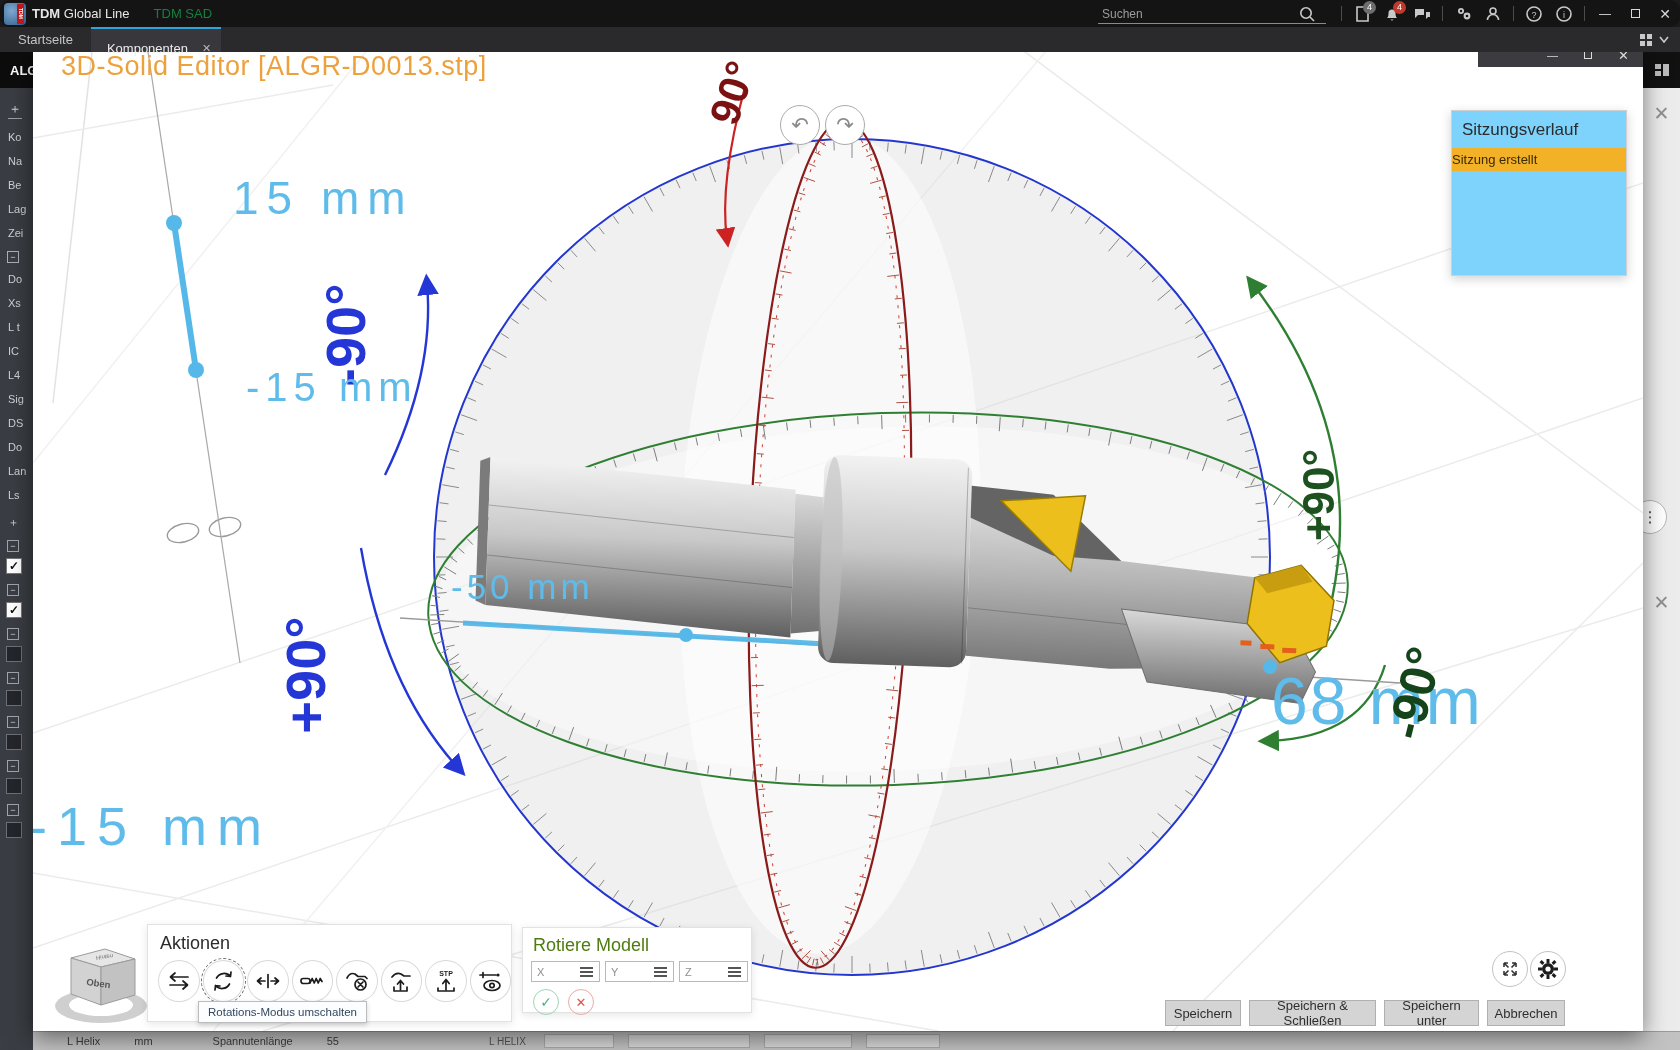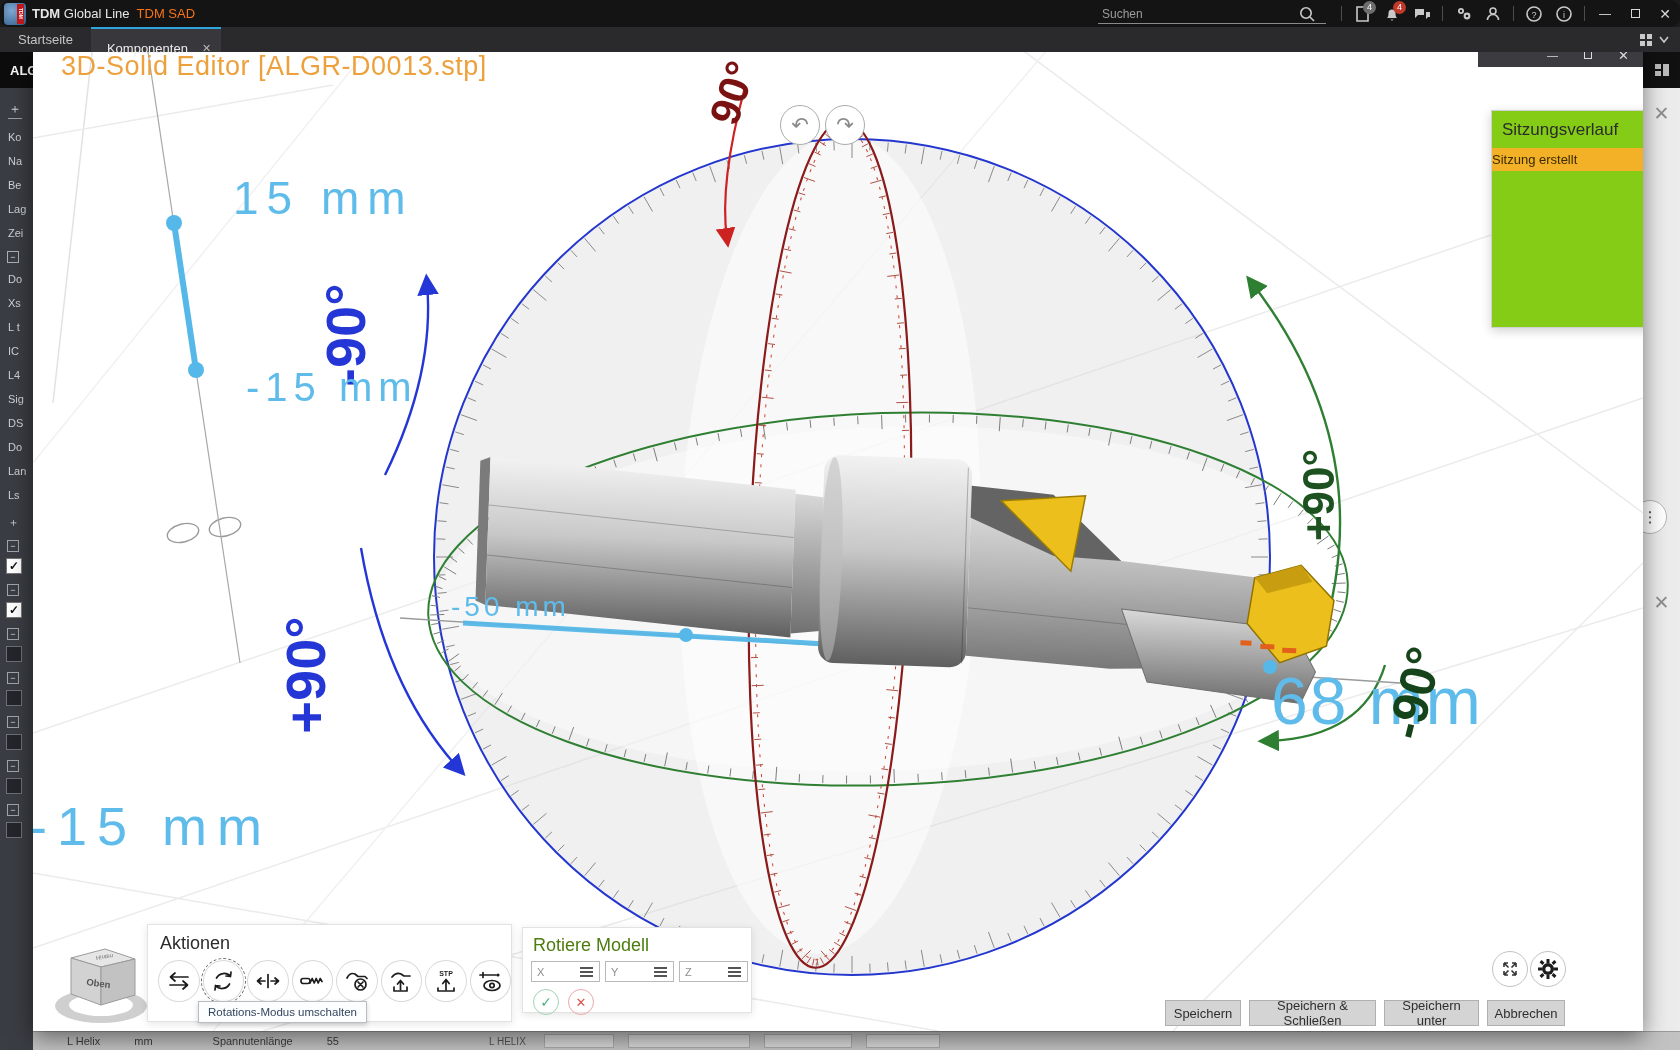--- a/index.html
+++ b/index.html
@@ -7,21 +7,21 @@
   *{box-sizing:border-box;}
 
   
   #topbar{position:absolute;left:0;top:0;width:1680px;height:27px;background:#141415;
     display:flex;align-items:center;color:#e6e6e6;font-size:13px;z-index:40;border-radius:10px;}
   #app-logo{width:22px;height:22px;margin:0 6px 0 4px;border-radius:4px;position:relative;overflow:hidden;
     background:radial-gradient(circle at 35% 35%,#7fa8d0,#2c5b8a);}
   #app-logo .bar{position:absolute;right:2px;top:1px;width:7px;height:20px;background:#c01818;
     color:#fff;font-size:5px;font-weight:bold;writing-mode:vertical-rl;text-align:center;line-height:7px;}
   #brand b{font-weight:bold;}
-  #menu-sad{margin-left:7px;color:#f97316;}
+  #menu-sad{margin-left:24px;color:#15803d;}
   #topbar-right{margin-left:auto;display:flex;align-items:center;height:100%;}
   #search-box{display:flex;align-items:flex-end;border-bottom:1px solid #8a8a8a;width:228px;height:20px;margin-right:10px;}
   #search-input{background:transparent;border:none;outline:none;color:#ddd;font-size:12px;width:200px;padding:0 0 2px 4px;}
   #search-input::placeholder{color:#9c9c9c;}
   .tb-sep{width:1px;height:15px;background:#4c4c4c;margin:0 5px;}
   .tb-icon{position:relative;width:30px;height:27px;display:flex;align-items:center;justify-content:center;cursor:pointer;}
   .tb-icon svg{stroke:#c9c9c9;fill:none;stroke-width:1.6;}
   .badge{position:absolute;top:1px;right:1px;min-width:13px;height:13px;border-radius:7px;background:#6d6d6d;
     color:#fff;font-size:9px;line-height:13px;text-align:center;padding:0 2px;}
   .badge.red{background:#c0392b;}
@@ -81,34 +81,34 @@
   #viewport-svg{position:absolute;left:0;top:0;z-index:1;}
 
   
   .mlabel{position:absolute;color:#5fbcea;white-space:nowrap;z-index:2;}
   .vlabel{position:absolute;white-space:nowrap;z-index:2;font-weight:bold;}
   #lbl-ytop{left:200px;top:128px;font-size:46px;letter-spacing:8px;}
   #lbl-rotxneg{left:312px;top:292px;color:#2437d6;font-size:56px;transform:translate(-50%,-50%) rotate(-90deg);}
   #lbl-yaxisneg{left:213px;top:322px;font-size:40px;letter-spacing:6px;}
   #lbl-rotxpos{left:272px;top:632px;color:#2437d6;font-size:56px;transform:translate(-50%,-50%) rotate(-90deg);}
   #lbl-floor{left:-4px;top:752px;font-size:54px;letter-spacing:10px;}
-  #lbl-axleft{left:418px;top:548px;font-size:28px;letter-spacing:4px;z-index:2;}
+  #lbl-axleft{left:418px;top:524px;font-size:35px;letter-spacing:4px;z-index:2;}
   #lbl-axright{left:1238px;top:620px;font-size:66px;letter-spacing:2px;z-index:2;}
   #lbl-rotzpos{left:1286px;top:452px;color:#1d5220;font-size:44px;transform:translate(-50%,-50%) rotate(-90deg);z-index:3;}
   #lbl-rotzneg{left:1382px;top:650px;color:#16441a;font-size:50px;transform:translate(-50%,-50%) rotate(-76deg);z-index:3;}
   #lbl-rotyclip{left:700px;top:50px;color:#7a1212;font-size:42px;transform:translate(-50%,-50%) rotate(-72deg);z-index:2;}
 
   .undo-circle{position:absolute;width:40px;height:40px;border-radius:50%;background:#fff;border:1.5px solid #ababab;
     color:#8a8a8a;font-size:21px;display:flex;align-items:center;justify-content:center;z-index:4;cursor:pointer;}
   #undo-btn{left:747px;top:62px;}
   #redo-btn{left:792px;top:62px;}
 
   
-  #session-panel{position:absolute;left:1418px;top:67px;width:176px;height:218px;background:#84cc16;
-    border:1px solid #d0d0d0;box-shadow:0 3px 10px rgba(0,0,0,.18);z-index:5;margin-left:40px;}
+  #session-panel{position:absolute;left:1418px;top:67px;width:176px;height:166px;background:#7dd3fc;
+    border:1px solid #d0d0d0;box-shadow:0 3px 10px rgba(0,0,0,.18);z-index:5;}
   #session-title{font-size:17px;color:#2b2b2b;padding:9px 0 8px 10px;}
   .session-row{background:#f2b126;color:#3a2a00;font-size:13px;padding:4px 0;cursor:pointer;}
 
   
   #aktionen-panel{position:absolute;left:114px;top:881px;width:365px;height:98px;background:#fff;
     border:1px solid #e2e2e2;box-shadow:0 2px 8px rgba(0,0,0,.10);z-index:5;}
   #aktionen-title{font-size:18px;color:#2b2b2b;padding:8px 0 6px 12px;}
   #aktionen-row{display:flex;gap:3px;padding-left:10px;}
   .act-btn{width:42px;height:42px;border-radius:50%;background:#fff;border:1px solid #d9d9d9;
     display:flex;align-items:center;justify-content:center;cursor:pointer;position:relative;}

